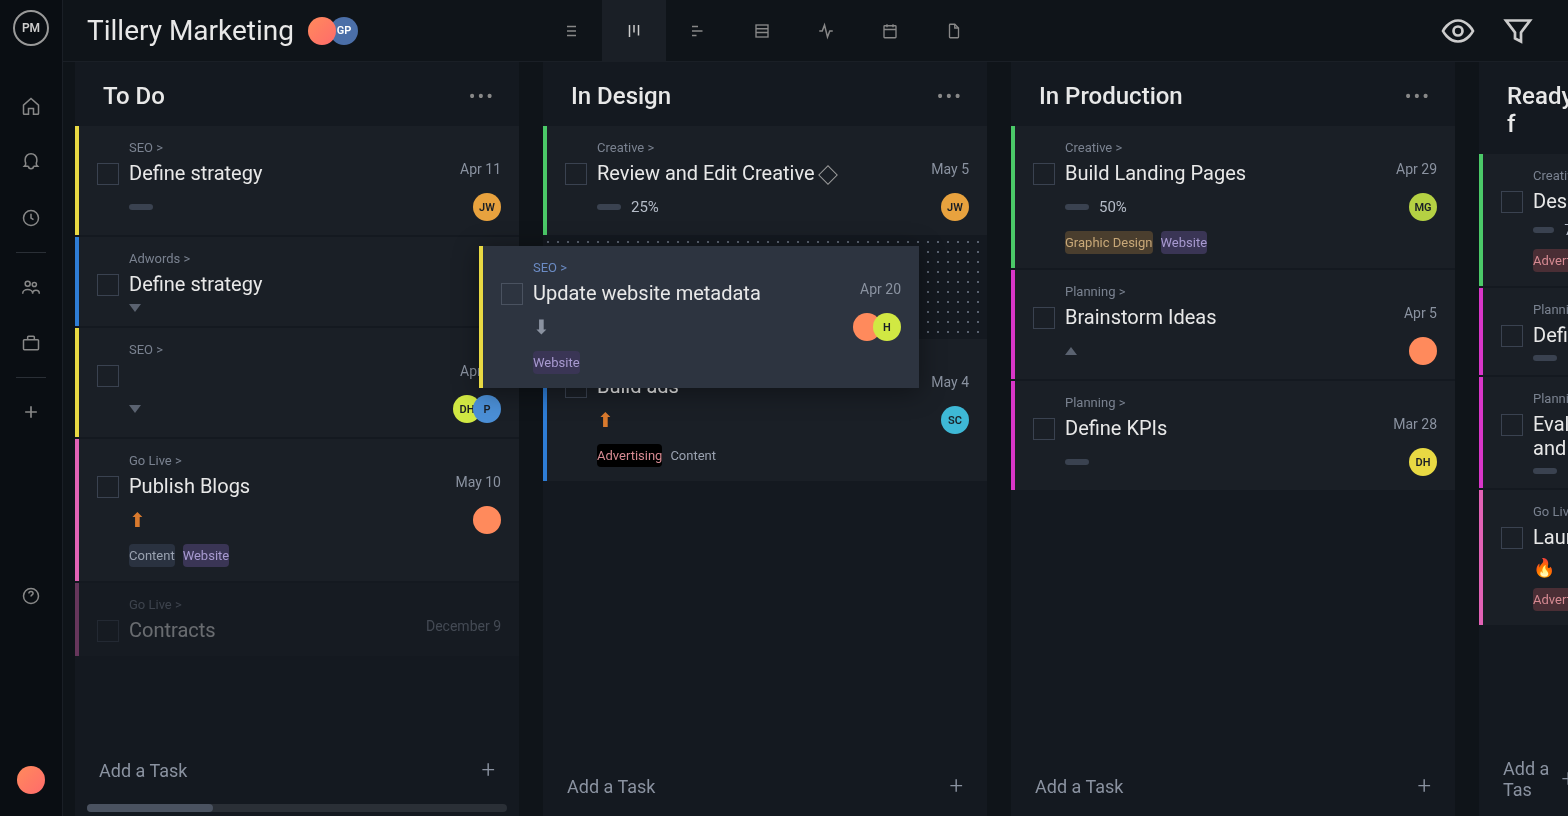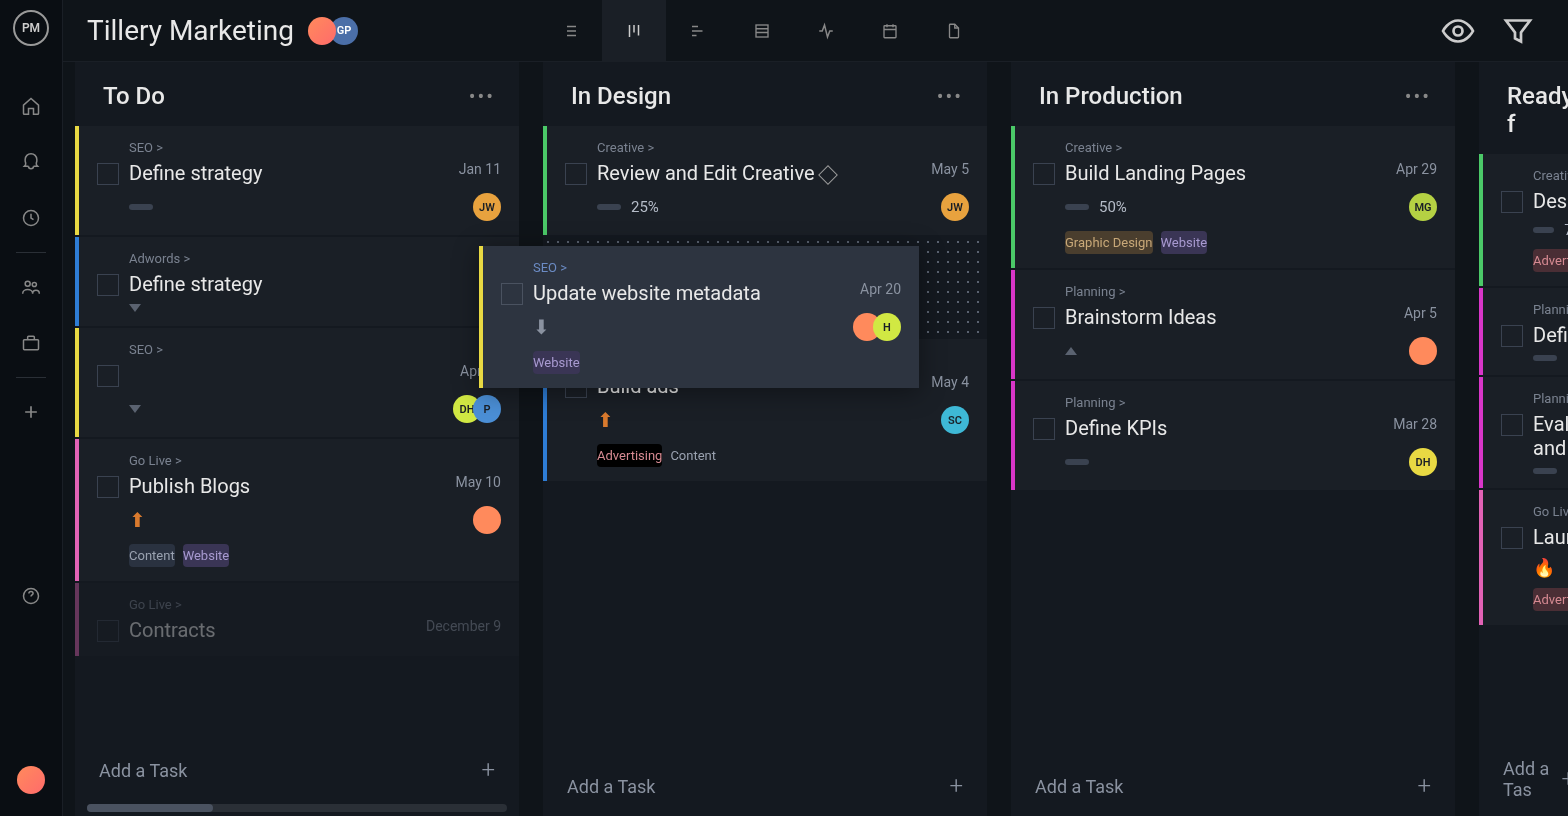--- a/index.html
+++ b/index.html
@@ -183,21 +183,21 @@
       <div class="colhead">
         <h2>To Do</h2>
             <span class="coldots">•••</span>
       </div>
       <div class="cards">
             <div class="card yellow" style="">
     <div class="bread">SEO &gt;</div>
     <div class="cardrow">
       <div class="chk"></div>
       <div class="tname">Define strategy</div>
-      <div class="date">Jan 11</div>
+      <div class="date">Apr 11</div>
     </div>
     <div class="below">
                 <div class="pbar"></div>
                 <div class="cav-group">
                   <div class="cav" style="background:#e8a23e;color:#1a1f26">JW</div>
                 </div>
               </div>
   </div>
             <div class="card blue" style="">
     <div class="bread">Adwords &gt;</div>

